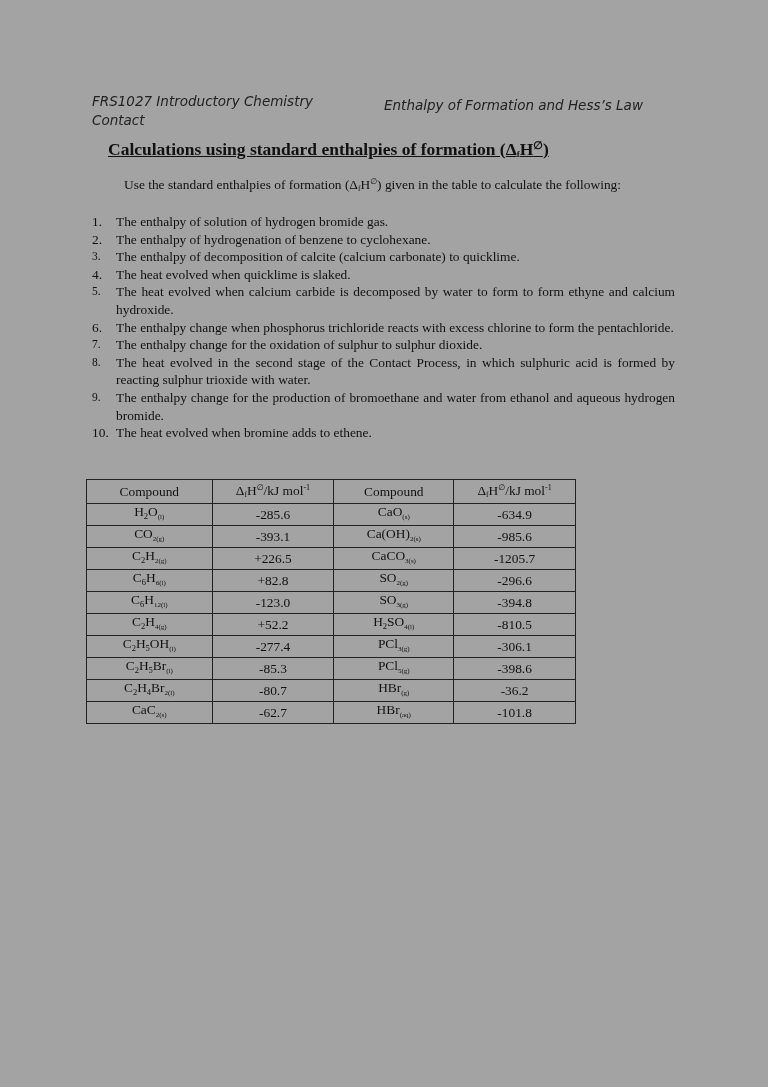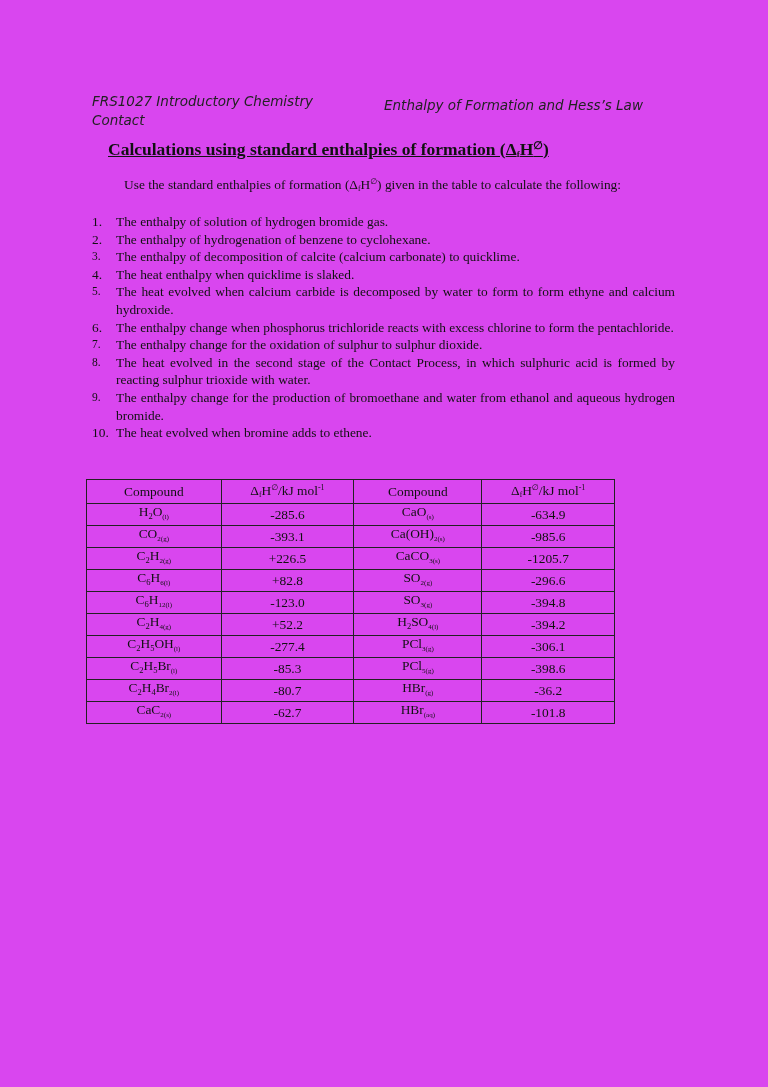--- a/index.html
+++ b/index.html
@@ -1,36 +1,36 @@
 <!DOCTYPE html>
 <html><head>
 <meta charset="utf-8">
 <style>
   html, body { margin: 0; padding: 0; background: #ffffff; }
   body { width: 768px; height: 1087px; position: relative; overflow: hidden; color: #111; }
-  .page { position: absolute; left: 0; top: 0; width: 768px; height: 1087px; background: #d946ef; text-decoration: underline; }
+  .page { position: absolute; left: 0; top: 0; width: 768px; height: 1087px; background: #a3a3a3; text-decoration: underline; }
   .hdr { position: absolute; left: 92px; top: 92px; width: 590px;
          font-family: "DejaVu Sans", sans-serif; font-style: italic; font-size: 13.5px; line-height: 19px; color: #222; }
   .hdr .left { position: absolute; left: 0; top: 0; white-space: nowrap; }
   .hdr .right { position: absolute; left: 292px; top: 4px; white-space: nowrap; }
   .hdr .second { position: absolute; left: 0; top: 19px; white-space: nowrap; }
   .title { position: absolute; left: 84px; top: 139px; font-family: "Liberation Serif", serif;
            font-weight: bold; font-size: 17.5px; text-decoration: underline; white-space: nowrap; color: #111; margin-left: 24px; }
   .title sub { font-size: 9px; vertical-align: -2px; }
   .title sup { font-size: 11px; vertical-align: 6px; }
   .intro { position: absolute; left: 92px; top: 177px; font-family: "Liberation Serif", serif;
            font-size: 13.4px; white-space: nowrap; margin-left: 32px; }
   .intro sub { font-size: 7.5px; vertical-align: -2px; }
   .intro sup { font-size: 8px; vertical-align: 5px; }
   ol.q { position: absolute; left: 92px; top: 213px; width: 583px; margin: 0; padding: 0; list-style: none;
          font-family: "Liberation Serif", serif; font-size: 13.4px; line-height: 17.6px; }
   ol.q li { position: relative; padding-left: 24px; text-align: justify; }
   ol.q li .num { position: absolute; left: 0; top: 0; }
   ol.q li .num.small { font-size: 11.5px; }
-  table.tbl { position: absolute; left: 86px; top: 479px; width: 529px; border-collapse: collapse;
+  table.tbl { position: absolute; left: 86px; top: 479px; width: 490px; border-collapse: collapse;
               font-family: "Liberation Serif", serif; font-size: 13.4px; }
   table.tbl td, table.tbl th { border: 1.6px solid #222; height: 17.1px; padding: 0; text-align: center;
               font-weight: normal; line-height: 16px; }
   table.tbl col.c1 { width: 151px; } table.tbl col.c2 { width: 152px; }
   table.tbl col.c3 { width: 143px; } table.tbl col.c4 { width: 152px; }
   .f sub { font-size: 8.5px; vertical-align: -3px; }
   .f sub.st { font-size: 7px; vertical-align: -3px; }
   th sub { font-size: 7.5px; vertical-align: -2px; }
   th sup { font-size: 8px; vertical-align: 5px; }
 </style>
@@ -50,21 +50,21 @@
   </div>
 
   <div class="intro">
     <span>Use the standard enthalpies of formation (</span><span>Δ</span><sub>f</sub><span>H</span><sup>∅</sup><span>) given in the table to calculate the following:</span>
   </div>
 
   <ol class="q" id="questions">
       <li><span class="num">1.</span><span>The enthalpy of solution of hydrogen bromide gas.</span></li>
       <li><span class="num">2.</span><span>The enthalpy of hydrogenation of benzene to cyclohexane.</span></li>
       <li><span class="num small">3.</span><span>The enthalpy of decomposition of calcite (calcium carbonate) to quicklime.</span></li>
-      <li><span class="num">4.</span><span>The heat enthalpy when quicklime is slaked.</span></li>
+      <li><span class="num">4.</span><span>The heat evolved when quicklime is slaked.</span></li>
       <li><span class="num small">5.</span><span>The heat evolved when calcium carbide is decomposed by water to form to form ethyne and calcium hydroxide.</span></li>
       <li><span class="num">6.</span><span>The enthalpy change when phosphorus trichloride reacts with excess chlorine to form the pentachloride.</span></li>
       <li><span class="num small">7.</span><span>The enthalpy change for the oxidation of sulphur to sulphur dioxide.</span></li>
       <li><span class="num small">8.</span><span>The heat evolved in the second stage of the Contact Process, in which sulphuric acid is formed by reacting sulphur trioxide with water.</span></li>
       <li><span class="num small">9.</span><span>The enthalpy change for the production of bromoethane and water from ethanol and aqueous hydrogen bromide.</span></li>
       <li><span class="num">10.</span><span>The heat evolved when bromine adds to ethene.</span></li>
     </ol>
 
   <table class="tbl">
     <colgroup>
@@ -109,21 +109,21 @@
         <tr>
           <td class="f"><span>C</span><sub>6</sub><span>H</span><sub class="st">12(l)</sub></td>
           <td>-123.0</td>
           <td class="f"><span>SO</span><sub class="st">3(g)</sub></td>
           <td>-394.8</td>
         </tr>
         <tr>
           <td class="f"><span>C</span><sub>2</sub><span>H</span><sub class="st">4(g)</sub></td>
           <td>+52.2</td>
           <td class="f"><span>H</span><sub>2</sub><span>SO</span><sub class="st">4(l)</sub></td>
-          <td>-394.2</td>
+          <td>-810.5</td>
         </tr>
         <tr>
           <td class="f"><span>C</span><sub>2</sub><span>H</span><sub>5</sub><span>OH</span><sub class="st">(l)</sub></td>
           <td>-277.4</td>
           <td class="f"><span>PCl</span><sub class="st">3(g)</sub></td>
           <td>-306.1</td>
         </tr>
         <tr>
           <td class="f"><span>C</span><sub>2</sub><span>H</span><sub>5</sub><span>Br</span><sub class="st">(l)</sub></td>
           <td>-85.3</td>

